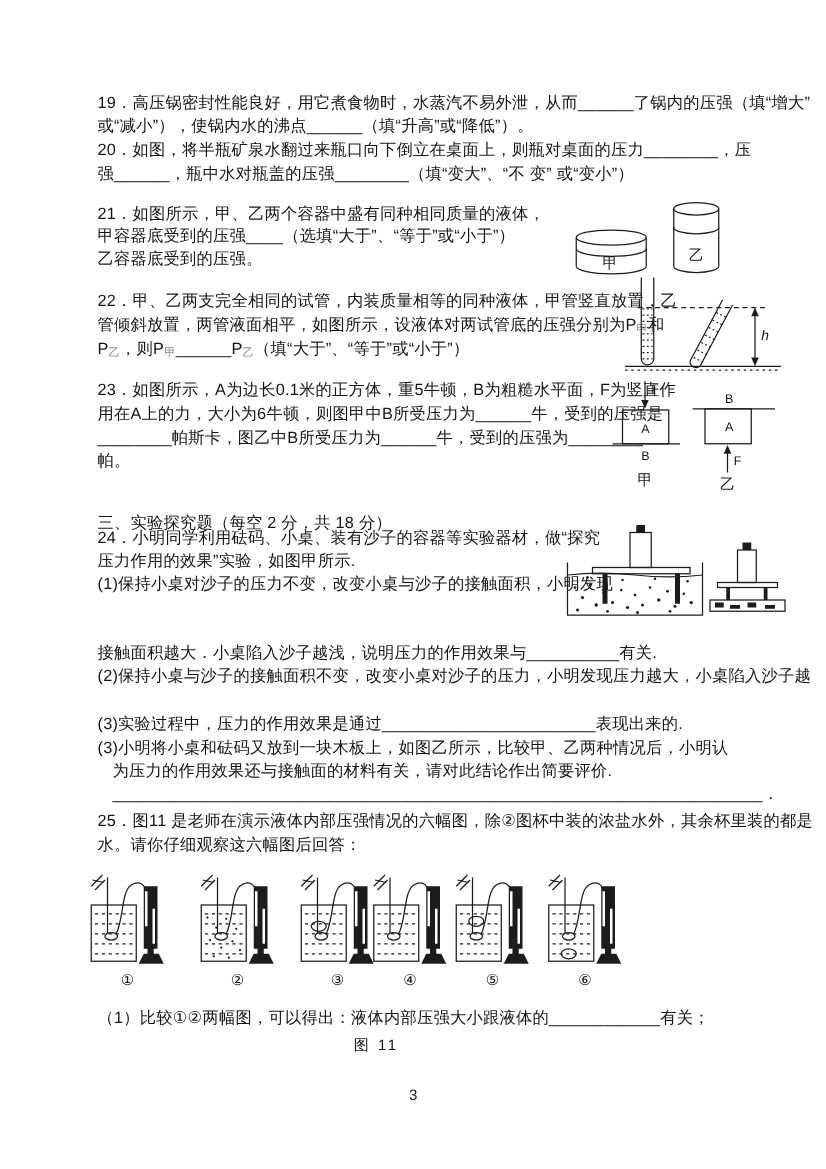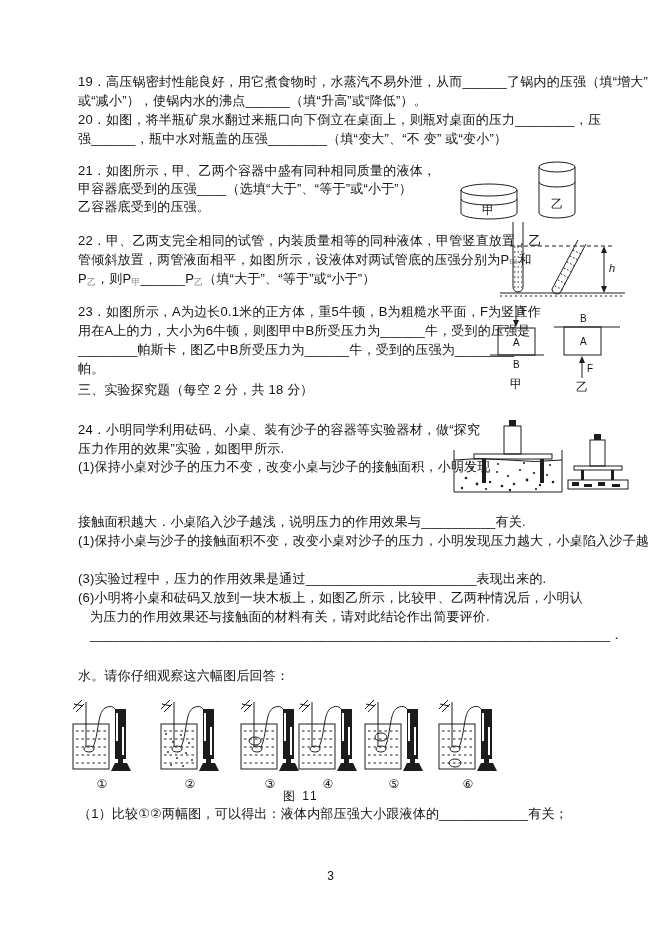--- a/index.html
+++ b/index.html
@@ -7,21 +7,21 @@
     position:relative;width:661px;height:935px;background:#ffffff;
     font-family:"Liberation Sans","DejaVu Sans",sans-serif;
     font-size:13px;color:#141414;overflow:hidden;
   }
   .ln{position:absolute;left:78px;white-space:nowrap;letter-spacing:.2px;line-height:15px;}
   .sub{font-size:9px;color:#8a8a8a;vertical-align:-2px;}
   .fig{position:absolute;}
   .fig svg{display:block;}
   .unit{position:absolute;width:64px;text-align:center;}
   .unit .num{font-size:12px;margin-top:1px;}
-  .caption{position:absolute;font-size:12px;letter-spacing:2px;}
+  .caption{position:absolute;font-size:12px;letter-spacing:2px;margin-top:40px;}
   .pageno{position:absolute;left:0;top:869px;width:661px;text-align:center;font-size:12px;}
   .stroke{fill:none;stroke:#1c1c1c;stroke-width:1;}
   .dark{fill:#1c1c1c;stroke:none;}
 </style>
 </head>
 <body>
 
 <div class="page">
 
   <div class="ln" style="top:74px">19．高压锅密封性能良好，用它煮食物时，水蒸汽不易外泄，从而______了锅内的压强（填“增大”</div>
@@ -95,21 +95,21 @@
       <line class="stroke" x1="66" y1="27" x2="132" y2="27"></line>
       <rect class="stroke" x="76" y="27" width="37" height="28"></rect>
       <text x="92" y="45" font-size="10" fill="#141414">A</text>
       <line class="stroke" x1="94" y1="78" x2="94" y2="59"></line>
       <path class="dark" d="M94,56 L91,63 L97,63 Z"></path>
       <text x="99" y="72" font-size="10" fill="#141414">F</text>
       <text x="88" y="91" font-size="12" fill="#141414">乙</text>
     </svg>
   </div>
 
-  <div class="ln" style="top:382px">三、实验探究题（每空 2 分，共 18 分）</div>
+  <div class="ln" style="top:410px">三、实验探究题（每空 2 分，共 18 分）</div>
 
   <div class="ln" style="top:422px">24．小明同学利用砝码、小桌、装有沙子的容器等实验器材，做“探究</div>
   <div class="ln" style="top:441px">压力作用的效果”实验，如图甲所示.</div>
   <div class="ln" style="top:459px">(1)保持小桌对沙子的压力不变，改变小桌与沙子的接触面积，小明发现</div>
 
   <div class="fig" style="left:450px;top:418px">
     <svg width="180" height="78" viewBox="0 0 180 78">
 
       <path class="stroke" stroke-width="2" d="M4,32 L4,74 L112,74 L112,32"></path>
       <g fill="#1c1c1c">
@@ -156,26 +156,27 @@
       </g>
       <rect class="stroke" x="124" y="48" width="48" height="4"></rect>
       <rect class="dark" x="131" y="52" width="3" height="10"></rect>
       <rect class="dark" x="161" y="52" width="3" height="10"></rect>
       <rect class="stroke" x="140" y="22" width="15" height="26"></rect>
       <rect class="dark" x="144" y="16" width="7" height="6"></rect>
     </svg>
   </div>
 
   <div class="ln" style="top:514px">接触面积越大．小桌陷入沙子越浅，说明压力的作用效果与__________有关.</div>
-  <div class="ln" style="top:533px">(1)保持小桌与沙子的接触面积不变，改变小桌对沙子的压力，小明发现压力越大，小桌陷入沙子越</div>
+  <div class="ln" style="top:533px">(2)保持小桌与沙子的接触面积不变，改变小桌对沙子的压力，小明发现压力越大，小桌陷入沙子越</div>
   <div class="ln" style="top:571px">(3)实验过程中，压力的作用效果是通过_______________________表现出来的.</div>
-  <div class="ln" style="top:590px">(6)小明将小桌和砝码又放到一块木板上，如图乙所示，比较甲、乙两种情况后，小明认</div>
+  <div class="ln" style="top:590px">(3)小明将小桌和砝码又放到一块木板上，如图乙所示，比较甲、乙两种情况后，小明认</div>
   <div class="ln" style="top:627px;left:90px">______________________________________________________________________．</div>
   <div class="ln" style="top:609px;left:90px">为压力的作用效果还与接触面的材料有关，请对此结论作出简要评价.</div>
 
+  <div class="ln" style="top:649px">25．图11 是老师在演示液体内部压强情况的六幅图，除②图杯中装的浓盐水外，其余杯里装的都是</div>
   <div class="ln" style="top:668px">水。请你仔细观察这六幅图后回答：</div>
 
   <svg width="0" height="0" style="position:absolute">
     <defs>
       <symbol id="mano-unit" viewBox="0 0 62 76">
 
         <path class="stroke" d="M2,12 L11,3 M3,7 L12,9 M5,15 L13,7"></path>
 
         <line class="stroke" x1="15" y1="5" x2="15" y2="50"></line>
         <ellipse class="stroke" cx="18" cy="52" rx="5" ry="3"></ellipse>

